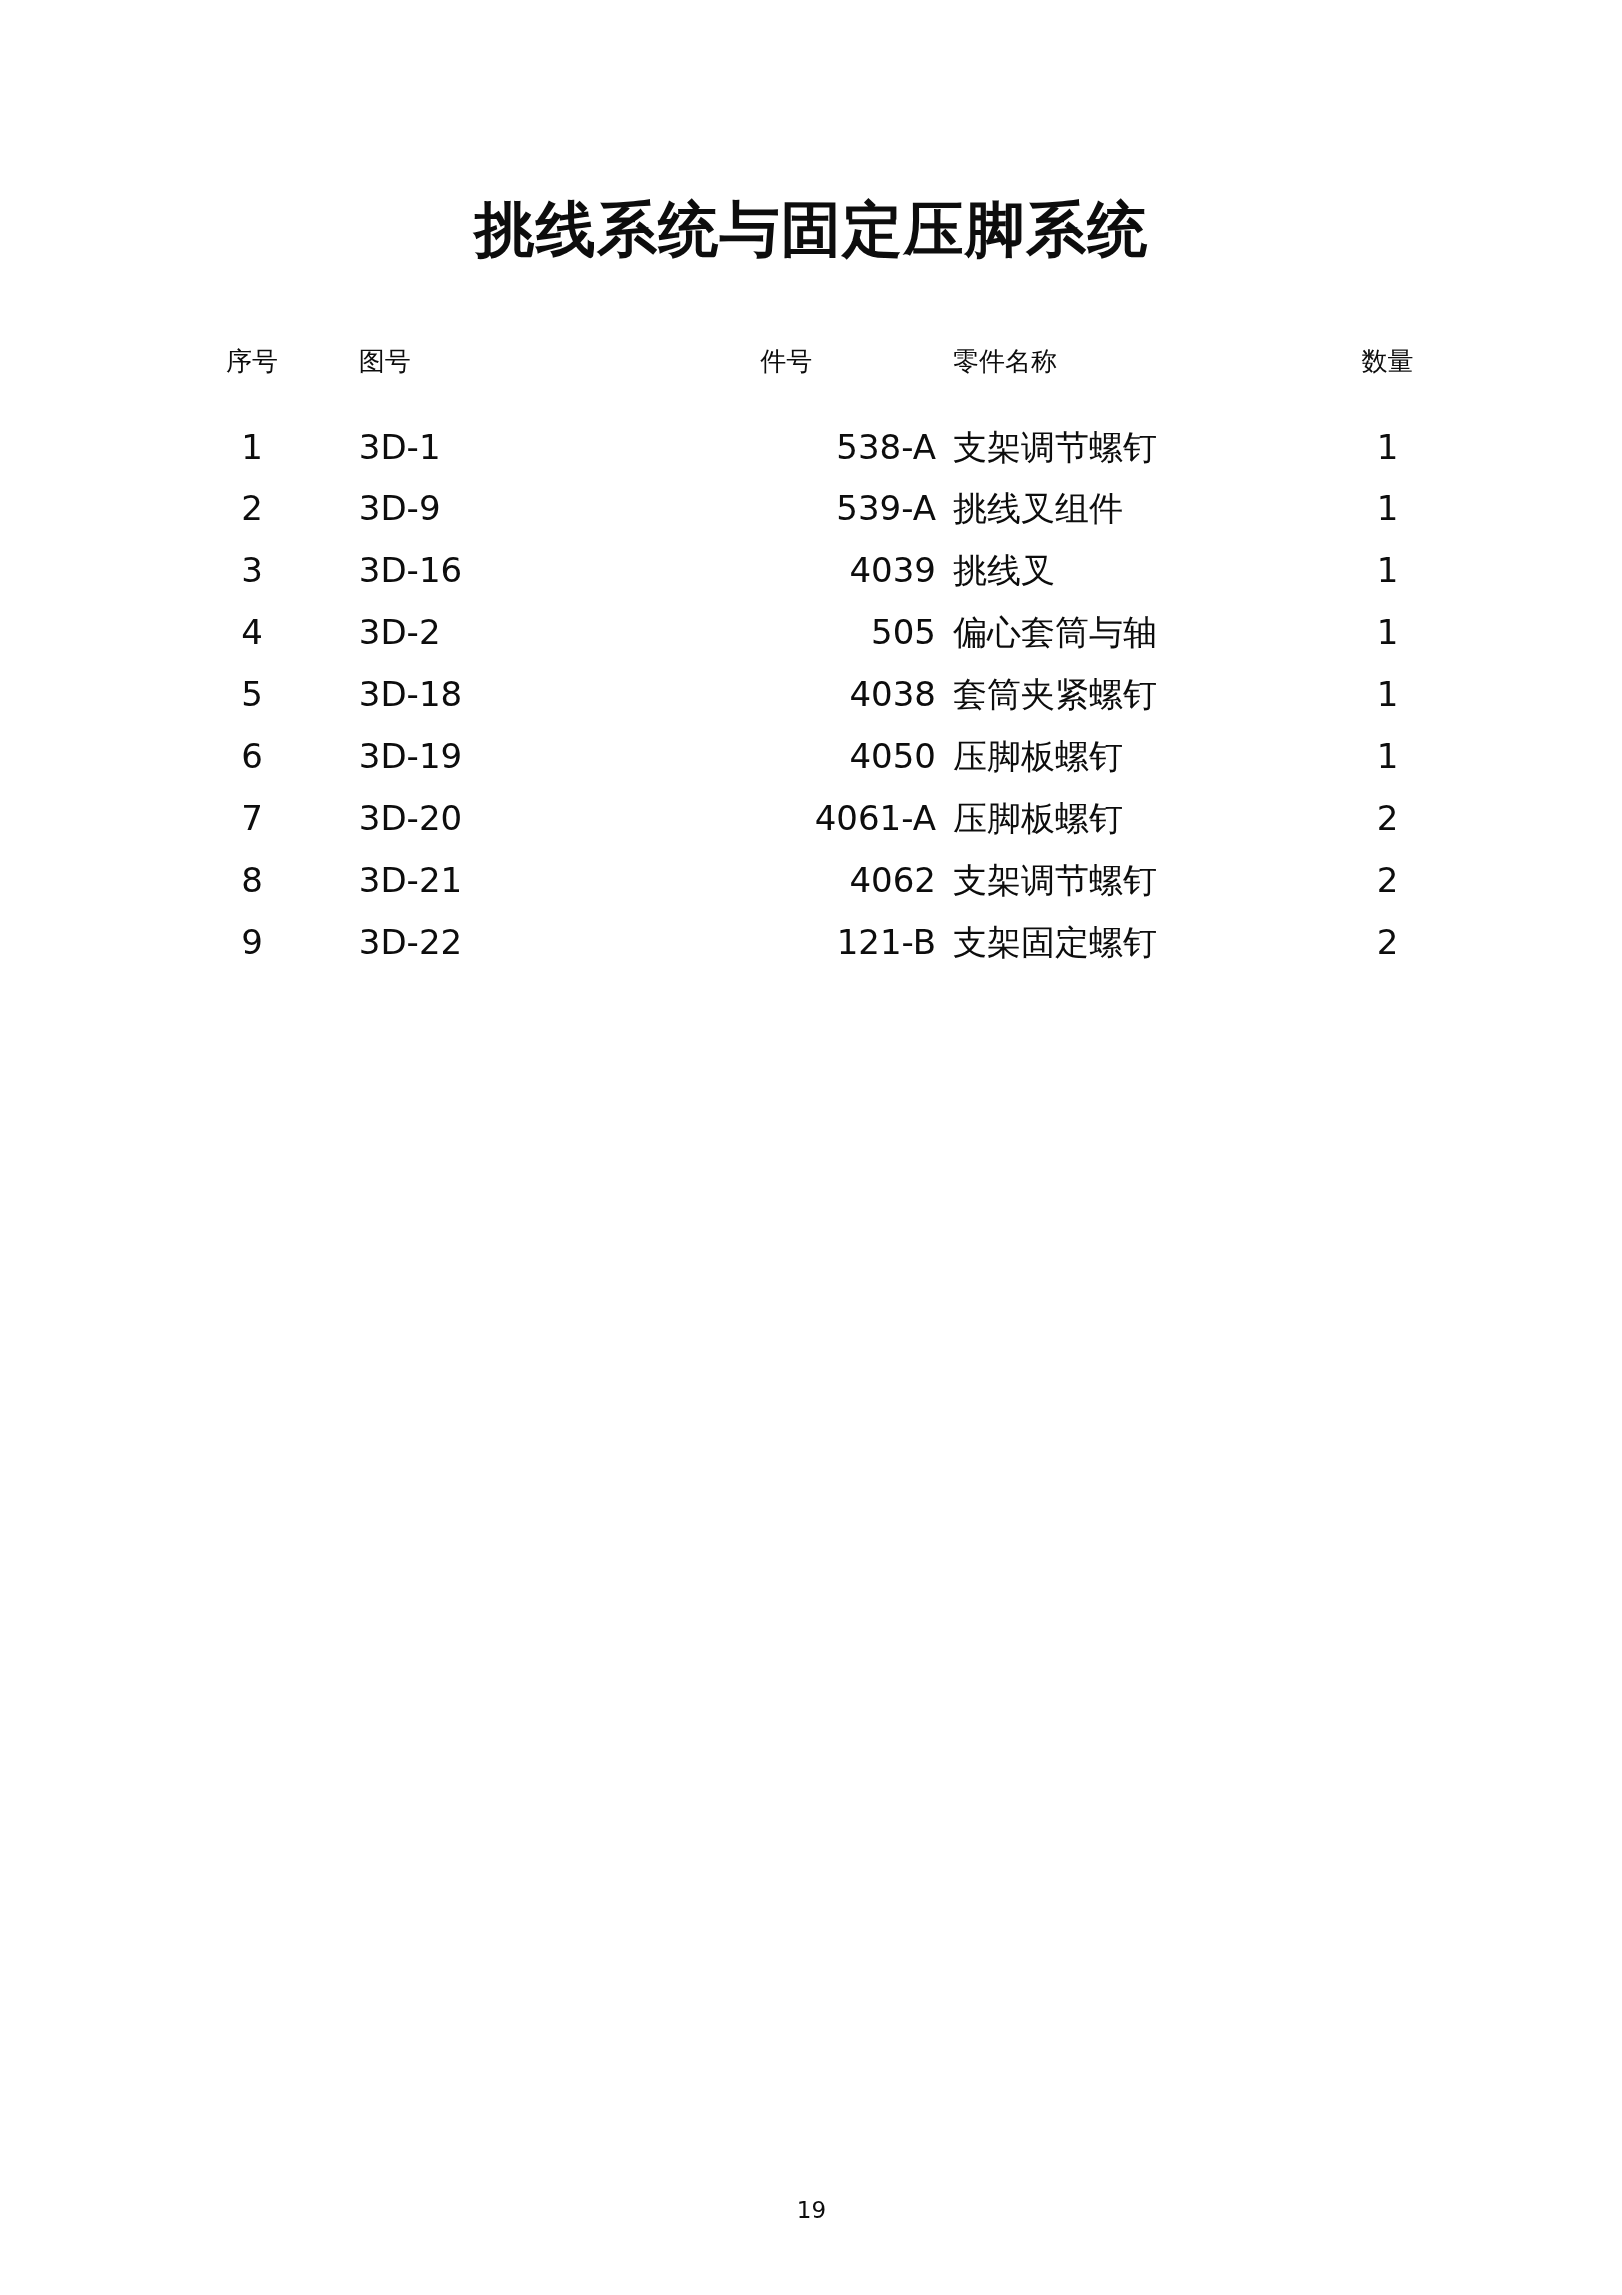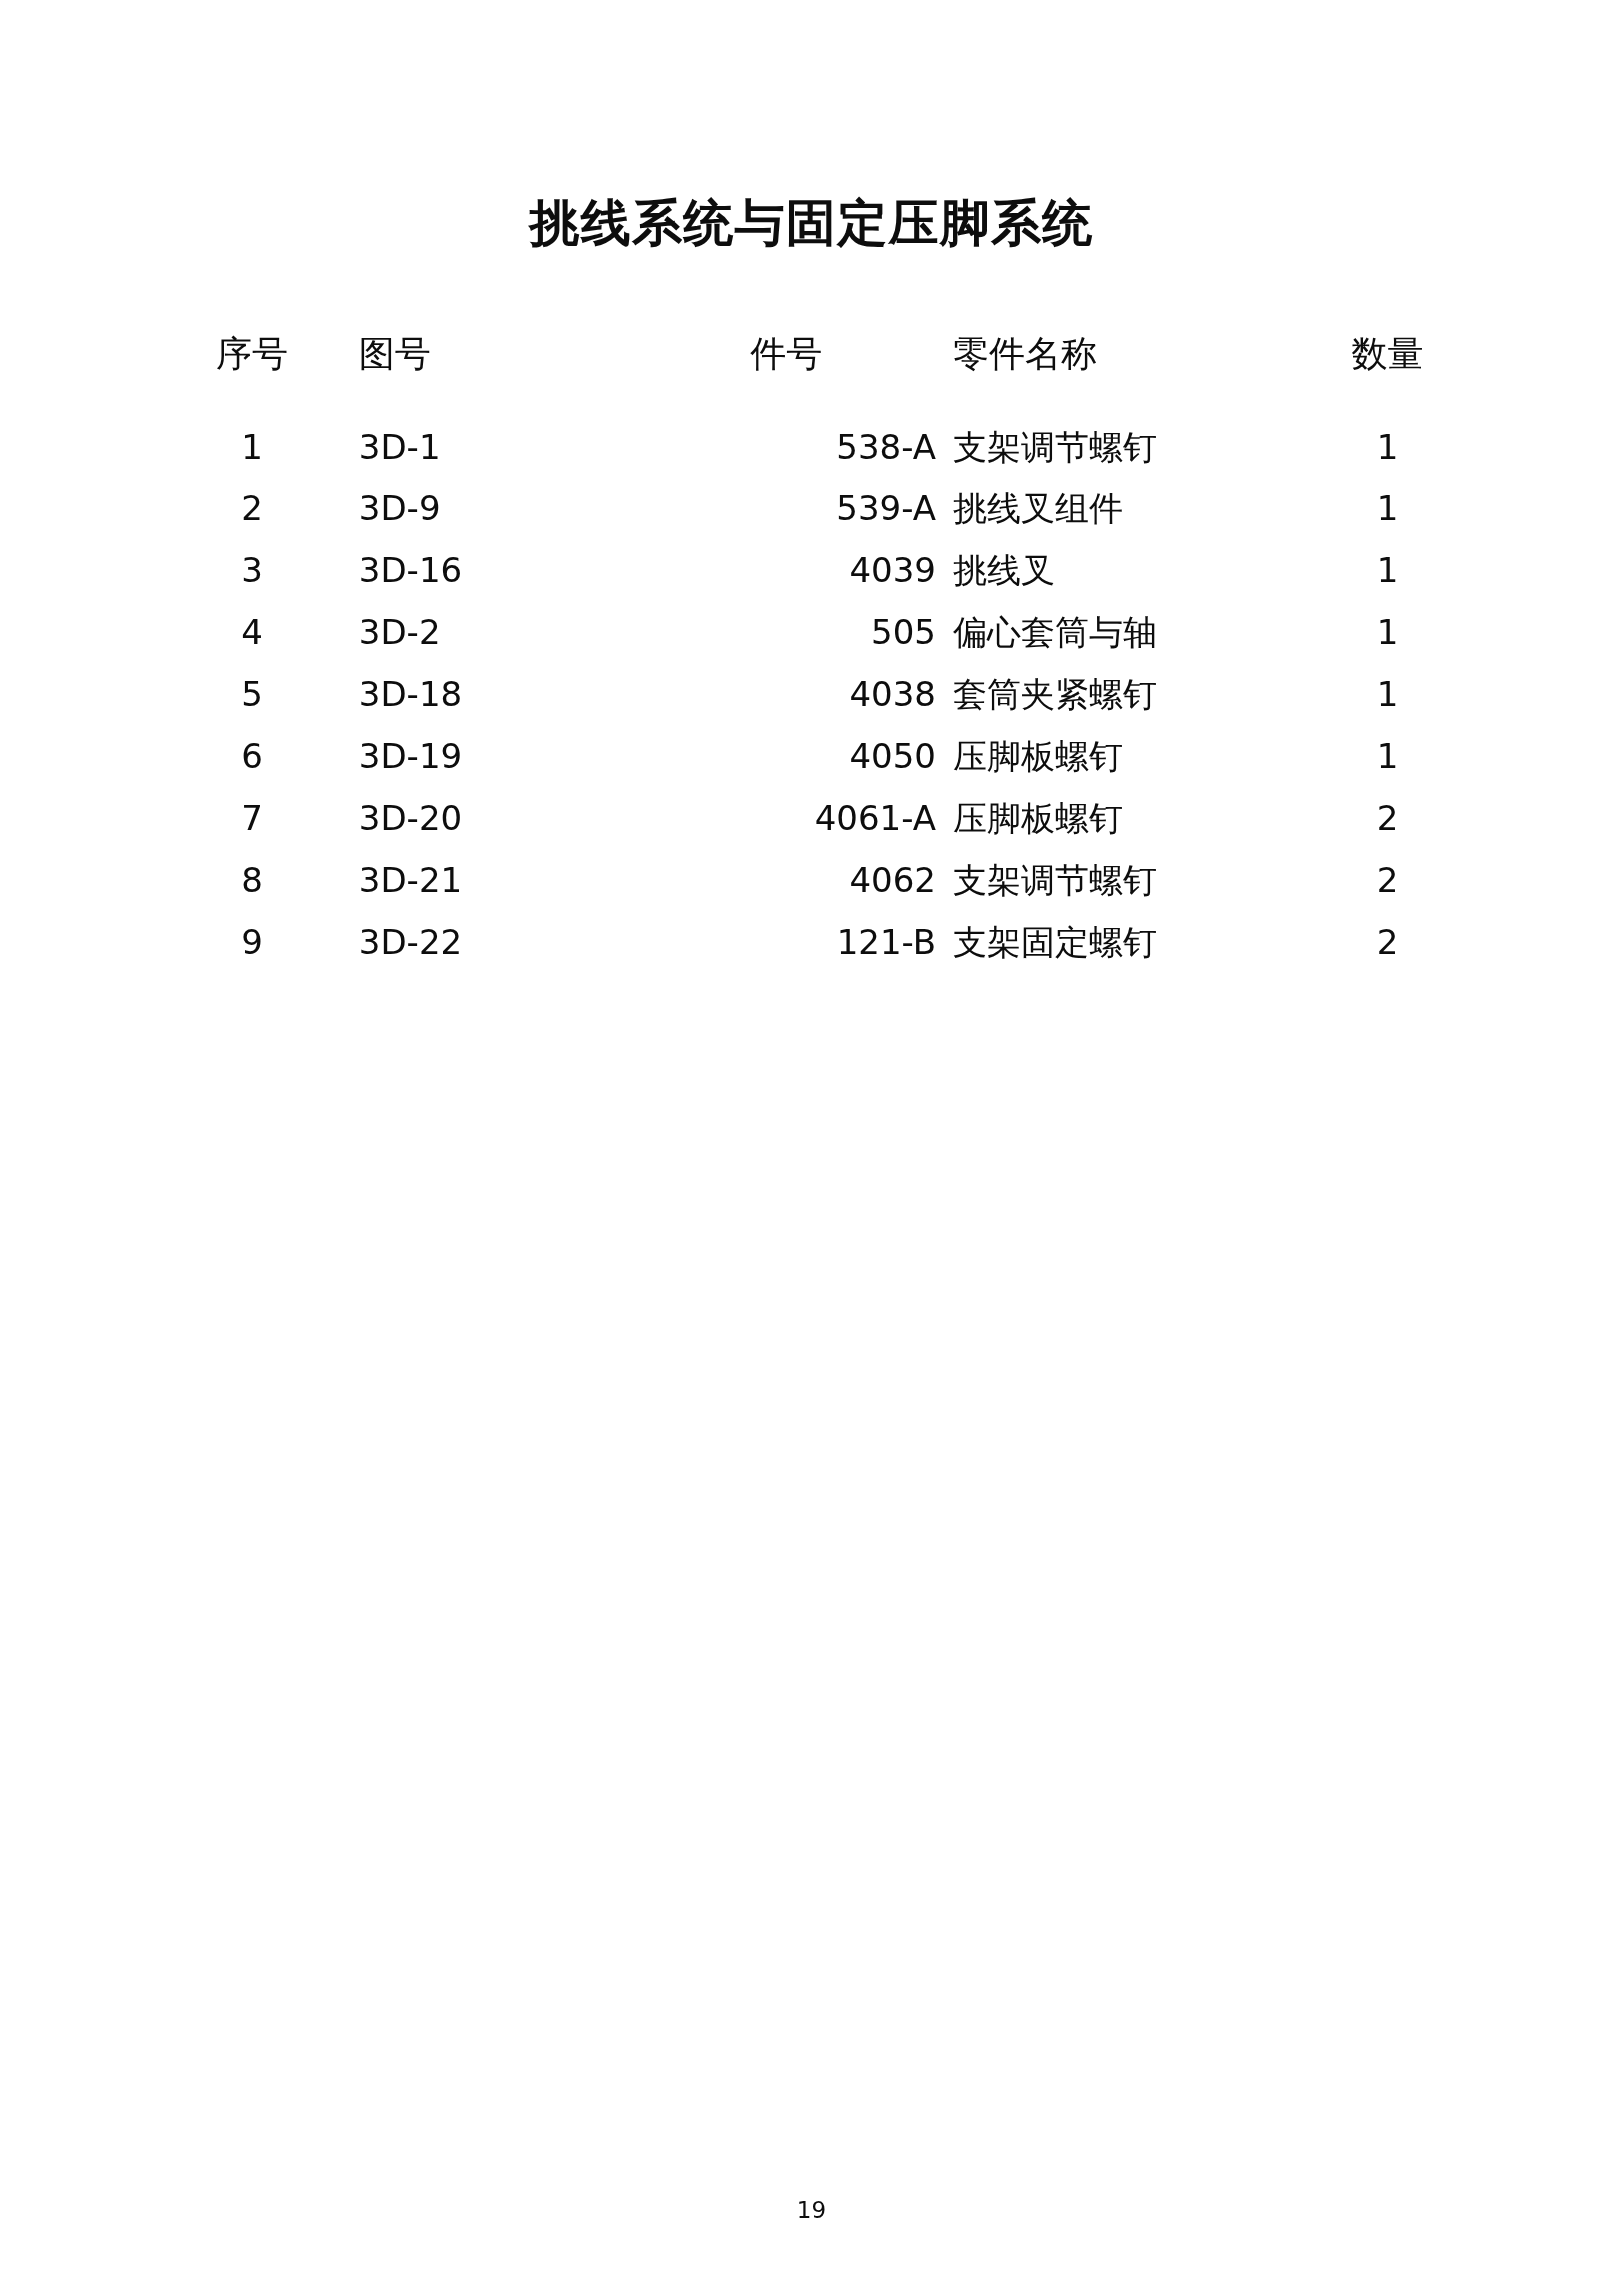--- a/index.html
+++ b/index.html
@@ -17,21 +17,21 @@
   }
   .page {
     position: relative;
     width: 1623px;
     height: 2295px;
     box-sizing: border-box;
     padding: 0;
   }
   .doc-title {
     text-align: center;
-    font-size: 50px;
+    font-size: 60px;
     font-weight: bold;
     letter-spacing: 1.3px;
     margin: 0;
     padding-top: 190px;
     color: #0d0d0d;
     font-family: "DejaVu Sans", "Liberation Sans", sans-serif;
   }
   .parts-table {
     width: 1309px;
     margin: 0 auto;
@@ -39,21 +39,21 @@
     border-collapse: collapse;
     table-layout: fixed;
   }
   .parts-table col.c-seq   { width: 190px; }
   .parts-table col.c-dwg   { width: 275px; }
   .parts-table col.c-part  { width: 314px; }
   .parts-table col.c-name  { width: 373px; }
   .parts-table col.c-qty   { width: 157px; }
 
   .parts-table th {
-    font-size: 36px;
+    font-size: 26px;
     font-weight: normal;
     padding: 0 0 37px 0;
     color: #0d0d0d;
     font-family: "DejaVu Sans", "Liberation Sans", sans-serif;
   }
   .parts-table td {
     font-size: 34px;
     font-weight: normal;
     padding: 8.5px 0 8.5px 0;
     color: #0d0d0d;

